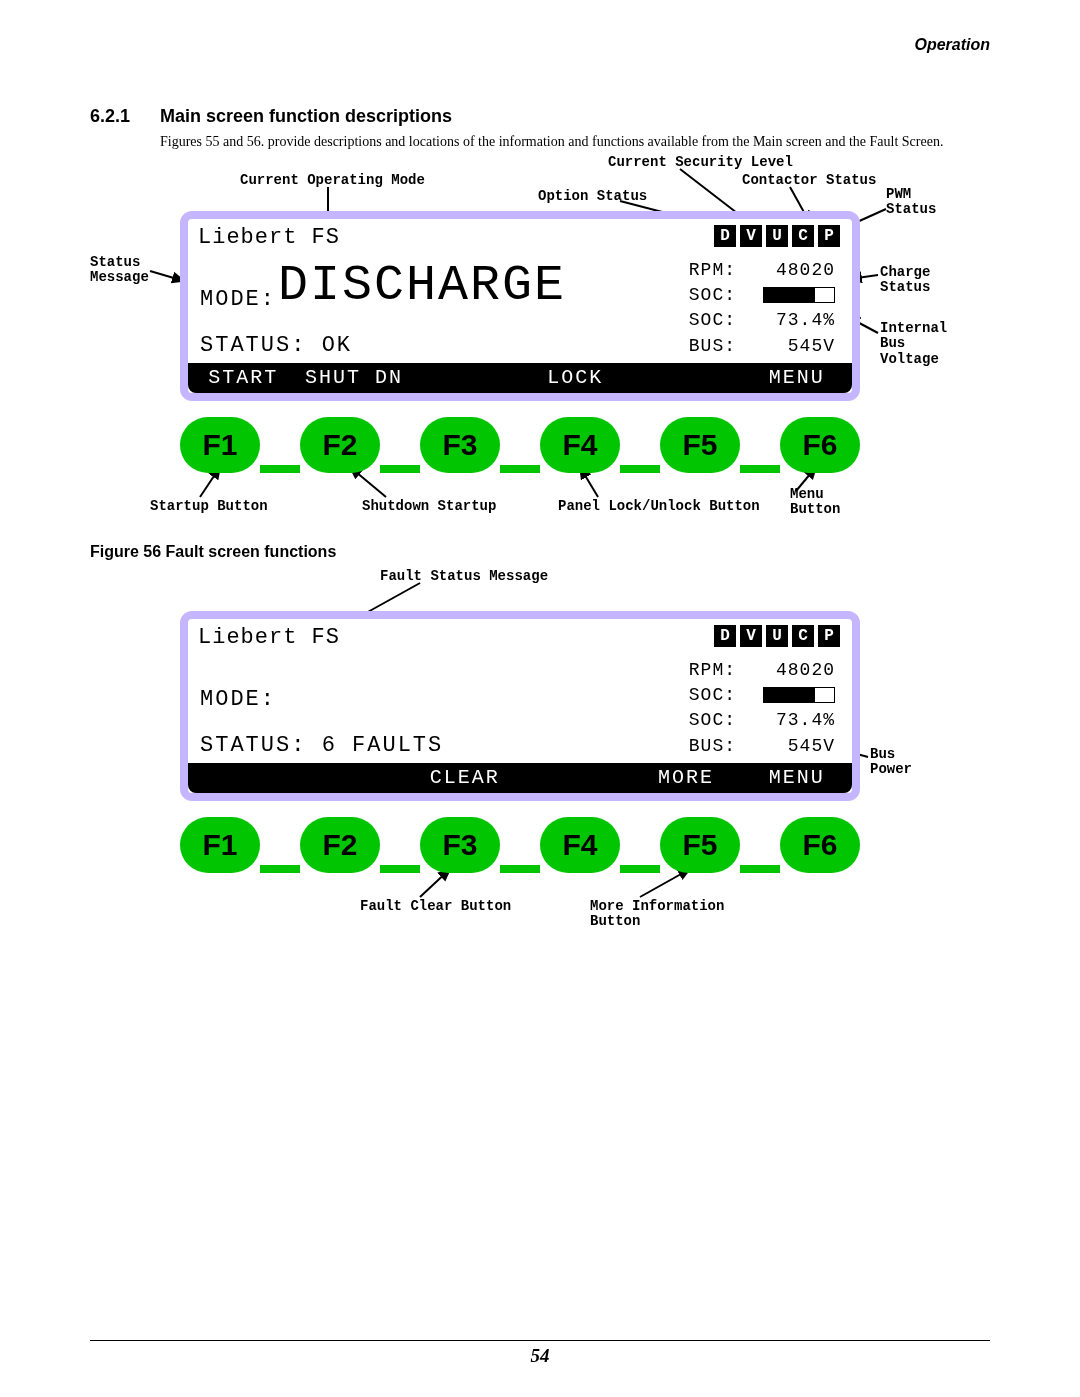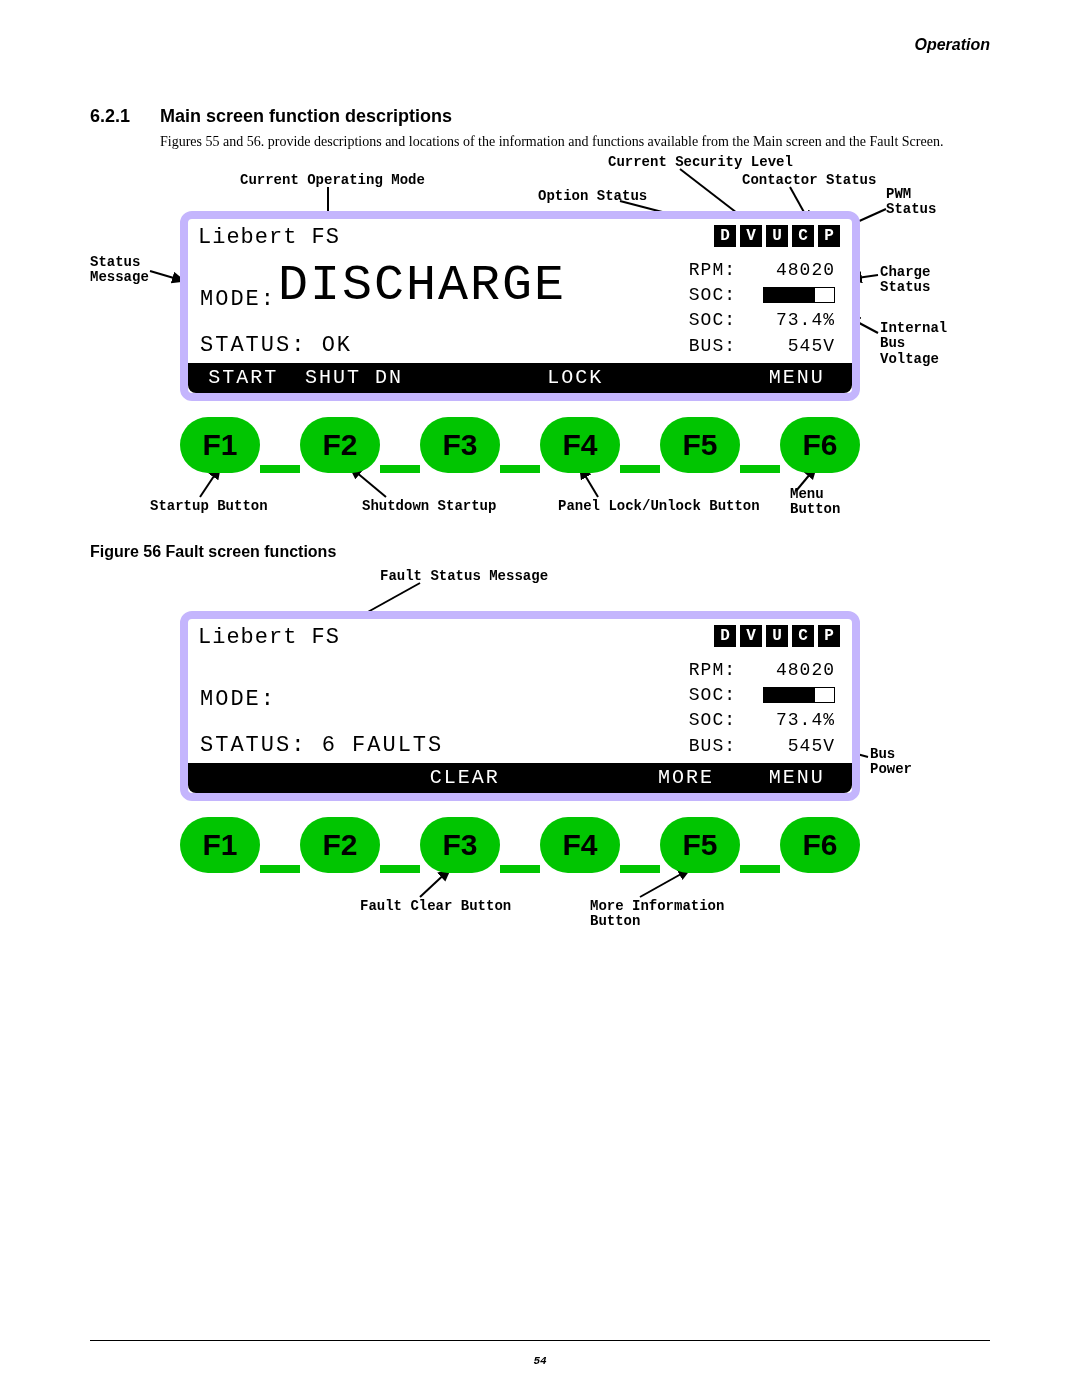--- a/index.html
+++ b/index.html
@@ -29,21 +29,21 @@
   .ind{width:22px;height:22px;background:#000;color:#fff;font-family:"Courier New",monospace;font-weight:bold;font-size:16px;display:flex;align-items:center;justify-content:center}
   .softbar{position:absolute;left:0;right:0;bottom:0;height:30px;background:#000;color:#fff;font-family:"Courier New",monospace;font-size:20px;letter-spacing:2px;display:flex;border-radius:0 0 8px 8px}
   .sk{flex:1;display:flex;align-items:center;justify-content:center}
 
   
   .fkeys{position:absolute;left:90px;top:262px;width:680px;height:60px;display:flex;align-items:flex-end}
   .fkey{width:80px;height:56px;background:#01c501;border-radius:28px;color:#000;font-family:Arial,Helvetica,sans-serif;font-weight:bold;font-size:30px;display:flex;align-items:center;justify-content:center}
   .fbar{flex:1;height:8px;background:#01c501}
 
   .hr{position:absolute;left:90px;right:90px;bottom:56px;border-top:1.5px solid #000}
-  .pgnum{position:absolute;left:0;right:0;bottom:30px;text-align:center;font-family:Liberation Mono, monospace;font-style:italic;font-weight:bold;font-size:11px}
+  .pgnum{position:absolute;left:0;right:0;bottom:30px;text-align:center;font-family:Liberation Serif, serif;font-style:italic;font-weight:bold;font-size:19px}
 </style>
 </head>
 <body>
 
 <div class="page">
   <div class="hdr-right">Operation</div>
 
   <div class="sec-num">
     <span class="num">6.2.1</span><span>Main screen function descriptions</span>
   </div>

